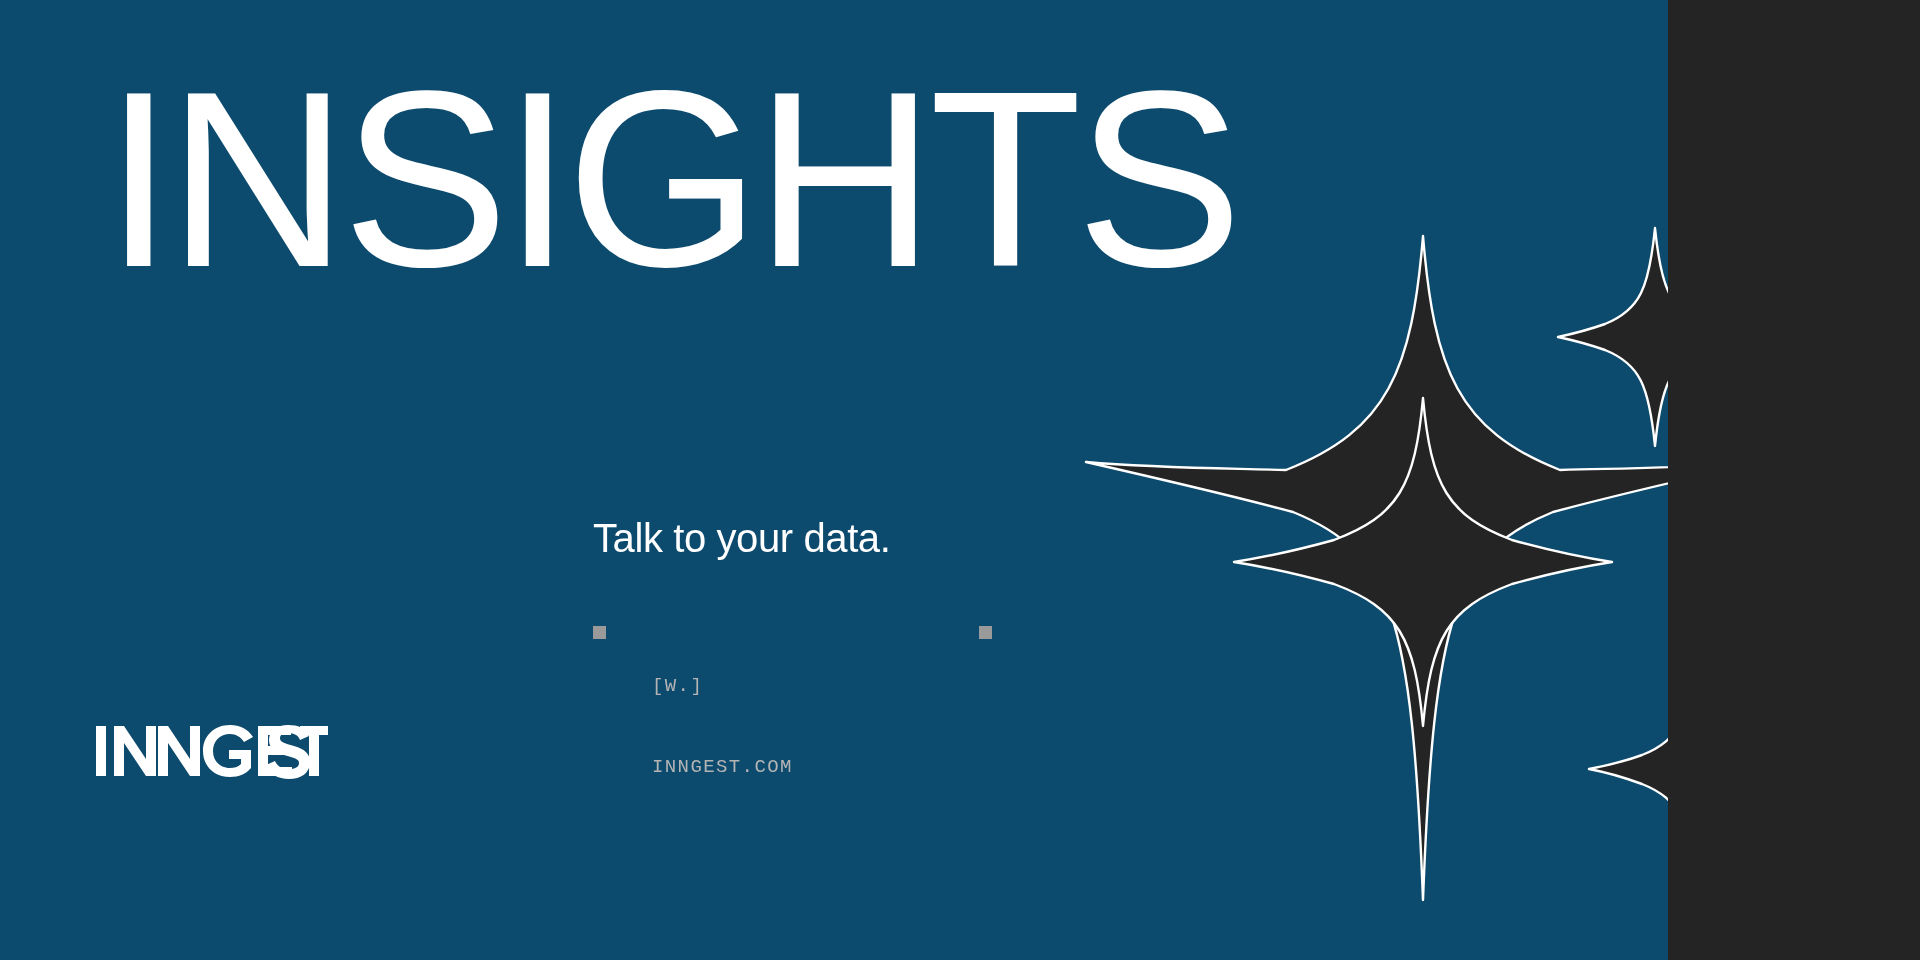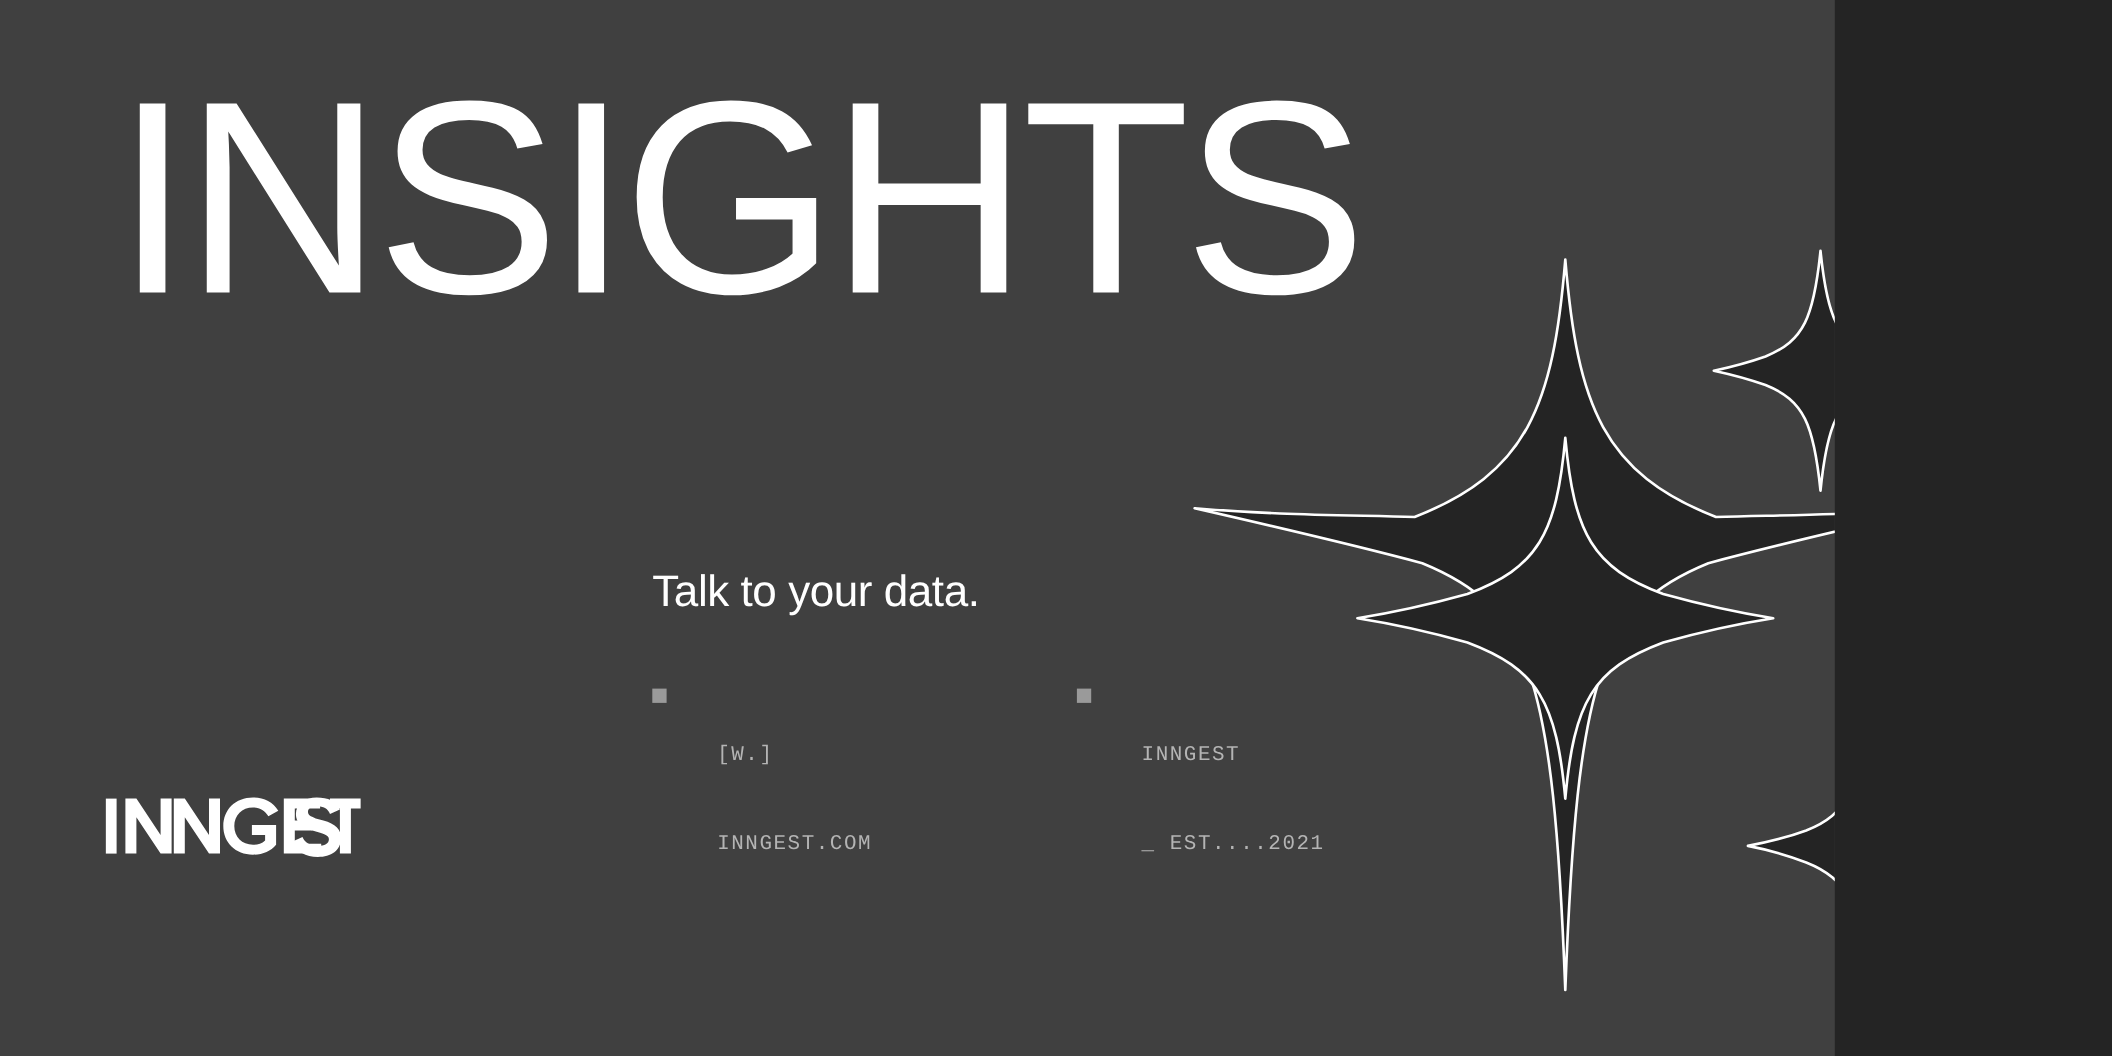--- a/index.html
+++ b/index.html
@@ -15,21 +15,21 @@
     background: #242424;
     font-family: "Liberation Sans", sans-serif;
     position: relative;
     -webkit-font-smoothing: antialiased;
   }
 
   .banner {
     position: relative;
     width: 1668px;
     height: 960px;
-    background: #404040;
+    background: #0c4a6e;
     overflow: hidden;
     text-decoration: underline;
   }
 
   
   .star-layer {
     position: absolute;
     inset: 0;
     width: 1920px;
     height: 960px;
@@ -142,24 +142,20 @@
     <div class="meta-item">
       <span class="meta-bullet"></span>
       <span class="meta-text">
         <span class="meta-line">[W.]</span>
         <span class="meta-line">INNGEST.COM</span>
       </span>
     </div>
 
     <div class="meta-item">
       <span class="meta-bullet"></span>
-      <span class="meta-text">
-        <span class="meta-line">INNGEST</span>
-        <span class="meta-line">_ EST....2021</span>
-      </span>
     </div>
 
   </div>
 
   <svg class="star-layer" viewBox="0 0 1920 960" xmlns="http://www.w3.org/2000/svg">
 
     <path d="M1430 228
              C 1437 362, 1455 437, 1543 483
              C 1455 529, 1437 604, 1430 738
              C 1423 604, 1405 529, 1317 483

